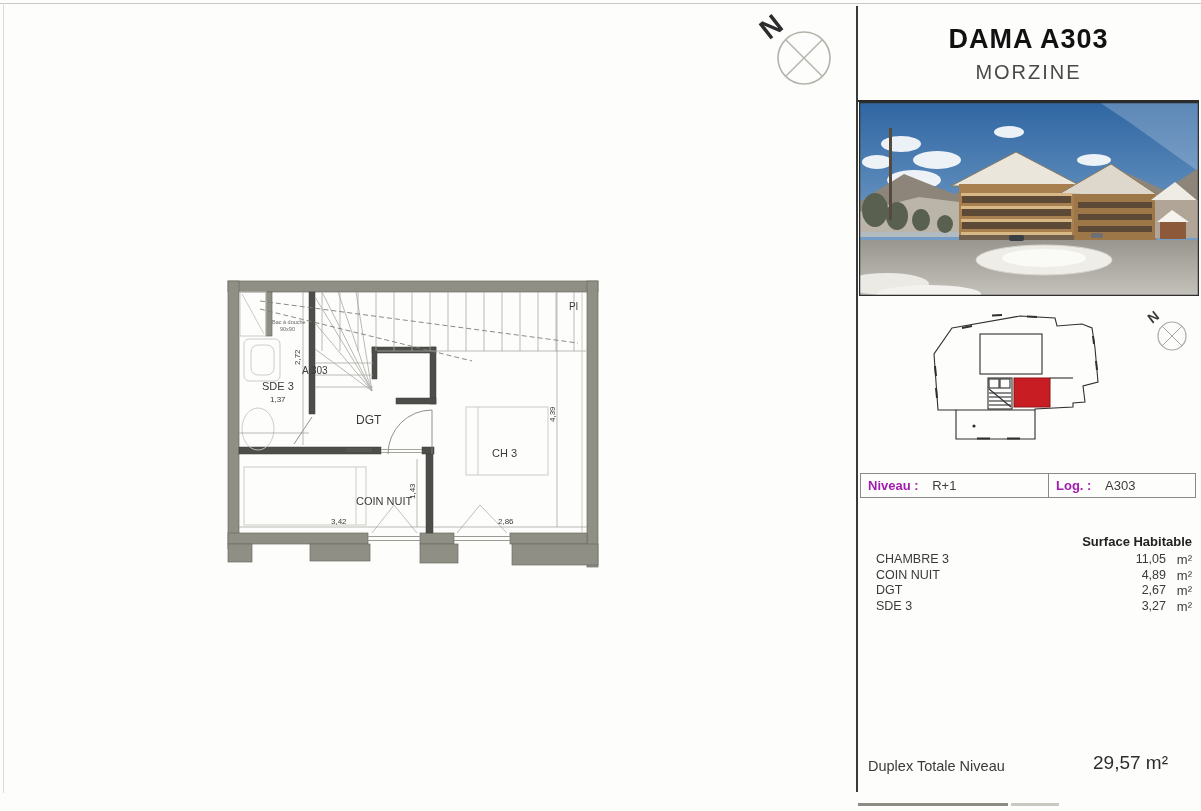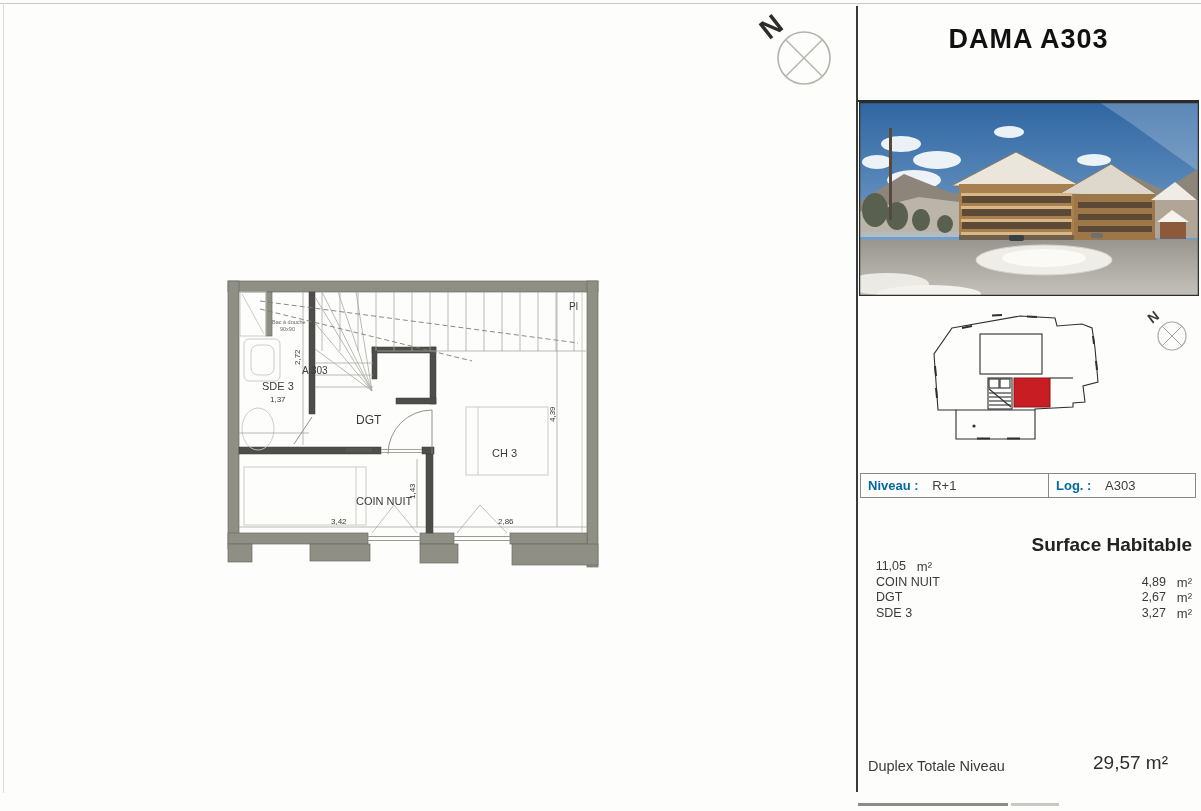--- a/index.html
+++ b/index.html
@@ -18,26 +18,26 @@
   .sidebar{position:absolute;left:856px;top:6px;width:341px;height:786px;border-left:2px solid #3a3a3a;}
   .title-box{position:absolute;left:0;top:0;width:341px;height:94px;border-bottom:2px solid #2a2a2a;text-align:center;}
   .unit-title{margin-top:18px;font-size:27px;font-weight:bold;letter-spacing:1px;color:#111;}
   .project-name{margin-top:6px;font-size:20px;letter-spacing:2px;color:#4a4a4a;}
   .photo-wrap{position:absolute;left:1px;top:96px;width:340px;height:194px;}
   .keyplan-wrap{position:absolute;left:64px;top:300px;width:220px;height:160px;}
   .north-small{position:absolute;left:286px;top:294px;width:48px;height:60px;}
 
   .info-table{position:absolute;left:2px;top:467px;width:336px;border-collapse:collapse;font-size:13px;}
   .info-table td{border:1px solid #8a8a84;height:21px;padding:1px 4px 1px 7px;white-space:nowrap;}
-  .info-table .lbl{font-weight:bold;color:#0369a1;}
+  .info-table .lbl{font-weight:bold;color:#a21caf;}
   .info-table .val{font-weight:normal;color:#3c3c3c;padding-left:10px;}
   .col-a{width:176px;}
 
   .surfaces{position:absolute;left:2px;top:528px;width:336px;font-size:12.5px;color:#3a3a3a;}
-  .surf-header{text-align:right;font-weight:bold;font-size:19px;color:#222;padding-right:4px;margin-bottom:3px;}
+  .surf-header{text-align:right;font-weight:bold;font-size:13px;color:#222;padding-right:4px;margin-bottom:3px;}
   .surf-row{display:flex;height:15.5px;line-height:15.5px;}
   .surf-name{flex:1;padding-left:16px;}
   .surf-val{width:46px;text-align:right;}
   .surf-unit{width:26px;text-align:right;padding-right:4px;font-size:13px;}
 
   .total-row{position:absolute;left:2px;top:742px;width:336px;}
   .total-label{position:absolute;left:8px;top:10px;font-size:14.5px;color:#3a3a3a;}
   .total-value{position:absolute;right:28px;top:4px;font-size:19px;color:#2e2e2e;}
 
   .bottom-line-dark{position:absolute;left:0px;top:797px;width:150px;height:3px;background:#8c8c86;}
@@ -184,20 +184,21 @@
     <text x="189" y="222" font-size="8" transform="rotate(-90 189 222)">1,43</text>
     <text x="329" y="145" font-size="8" transform="rotate(-90 329 145)">4,39</text>
   </g>
 </svg>
 </div>
 
 <div class="sidebar">
 
   <div class="title-box">
     <div class="unit-title">DAMA A303</div>
+    <div class="project-name">MORZINE</div>
   </div>
 
   <div class="photo-wrap">
     <svg width="340" height="194" viewBox="0 0 340 194">
       <defs>
         <linearGradient id="sky" x1="0" y1="0" x2="0" y2="1">
           <stop offset="0" stop-color="#2f66a2"></stop>
             <stop offset="1" stop-color="#8fb4d6"></stop>
         </linearGradient>
         <linearGradient id="road" x1="0" y1="0" x2="0" y2="1">
@@ -314,20 +315,21 @@
         <span class="lbl">Log. :</span>
         <span class="val">A303</span>
       </td>
     </tr>
   </tbody>
     </table>
 
   <div class="surfaces">
     <div class="surf-header">Surface Habitable</div>
     <div class="surf-row">
+      <span class="surf-name">CHAMBRE 3</span>
       <span class="surf-val">11,05</span>
       <span class="surf-unit">m²</span>
     </div>
     <div class="surf-row">
       <span class="surf-name">COIN NUIT</span>
       <span class="surf-val">4,89</span>
       <span class="surf-unit">m²</span>
     </div>
     <div class="surf-row">
       <span class="surf-name">DGT</span>

